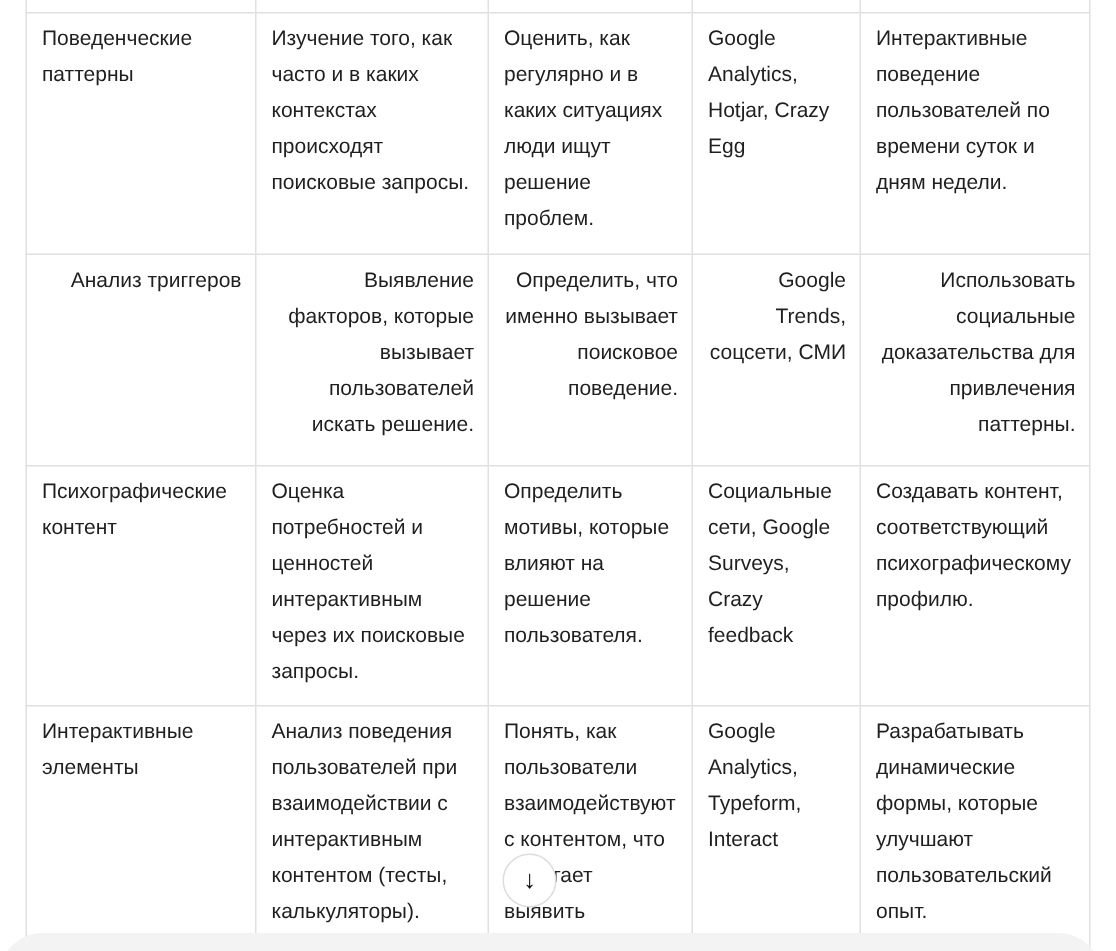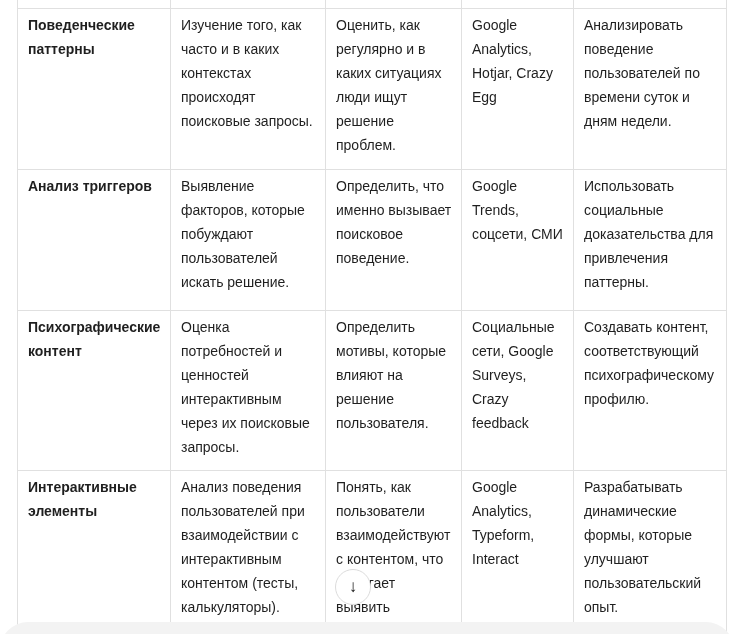--- a/index.html
+++ b/index.html
@@ -27,28 +27,28 @@
     padding: 4px 9px 4px 10px;
     line-height: 24px;
     word-wrap: break-word;
     background: #ffffff;
   }
   table.grid tr.partial-row td {
     border-top: none;
     padding: 0;
     height: 8px;
   }
-  table.grid td.row-header { font-weight: bold; }
+  table.grid td.row-header { font-weight: normal; }
   .col-1 { width: 153px; }
   .col-2 { width: 155px; }
   .col-3 { width: 136px; }
   .col-4 { width: 112px; }
   .col-5 { width: 153px; }
   .r1 td { height: 152px; }
-  .r2 td { height: 132px; }
+  .r2 td { height: 132px; text-align: right; }
   .r3 td { height: 151px; }
   .r4 td { height: 175px; }
   .scroll-btn {
     position: absolute;
     left: 335px;
     top: 569px;
     width: 36px;
     height: 36px;
     border-radius: 50%;
     background: #ffffff;
@@ -92,25 +92,25 @@
       <td></td>
       <td></td>
       <td></td>
       <td></td>
     </tr>
     <tr class="r1">
       <td class="row-header">Поведенческие паттерны</td>
       <td>Изучение того, как часто и в каких контекстах происходят поисковые запросы.</td>
       <td>Оценить, как регулярно и в каких ситуациях люди ищут решение проблем.</td>
       <td>Google Analytics, Hotjar, Crazy Egg</td>
-      <td>Анализировать поведение пользователей по времени суток и дням недели.</td>
+      <td>Интерактивные поведение пользователей по времени суток и дням недели.</td>
     </tr>
     <tr class="r2">
       <td class="row-header">Анализ триггеров</td>
-      <td>Выявление факторов, которые побуждают пользователей искать решение.</td>
+      <td>Выявление факторов, которые вызывает пользователей искать решение.</td>
       <td>Определить, что именно вызывает поисковое поведение.</td>
       <td>Google Trends, соцсети, СМИ</td>
       <td>Использовать социальные доказательства для привлечения паттерны.</td>
     </tr>
     <tr class="r3">
       <td class="row-header">Психографические контент</td>
       <td>Оценка потребностей и ценностей интерактивным через их поисковые запросы.</td>
       <td>Определить мотивы, которые влияют на решение пользователя.</td>
       <td>Социальные сети, Google Surveys, Crazy feedback</td>
       <td>Создавать контент, соответствующий психографическому профилю.</td>

